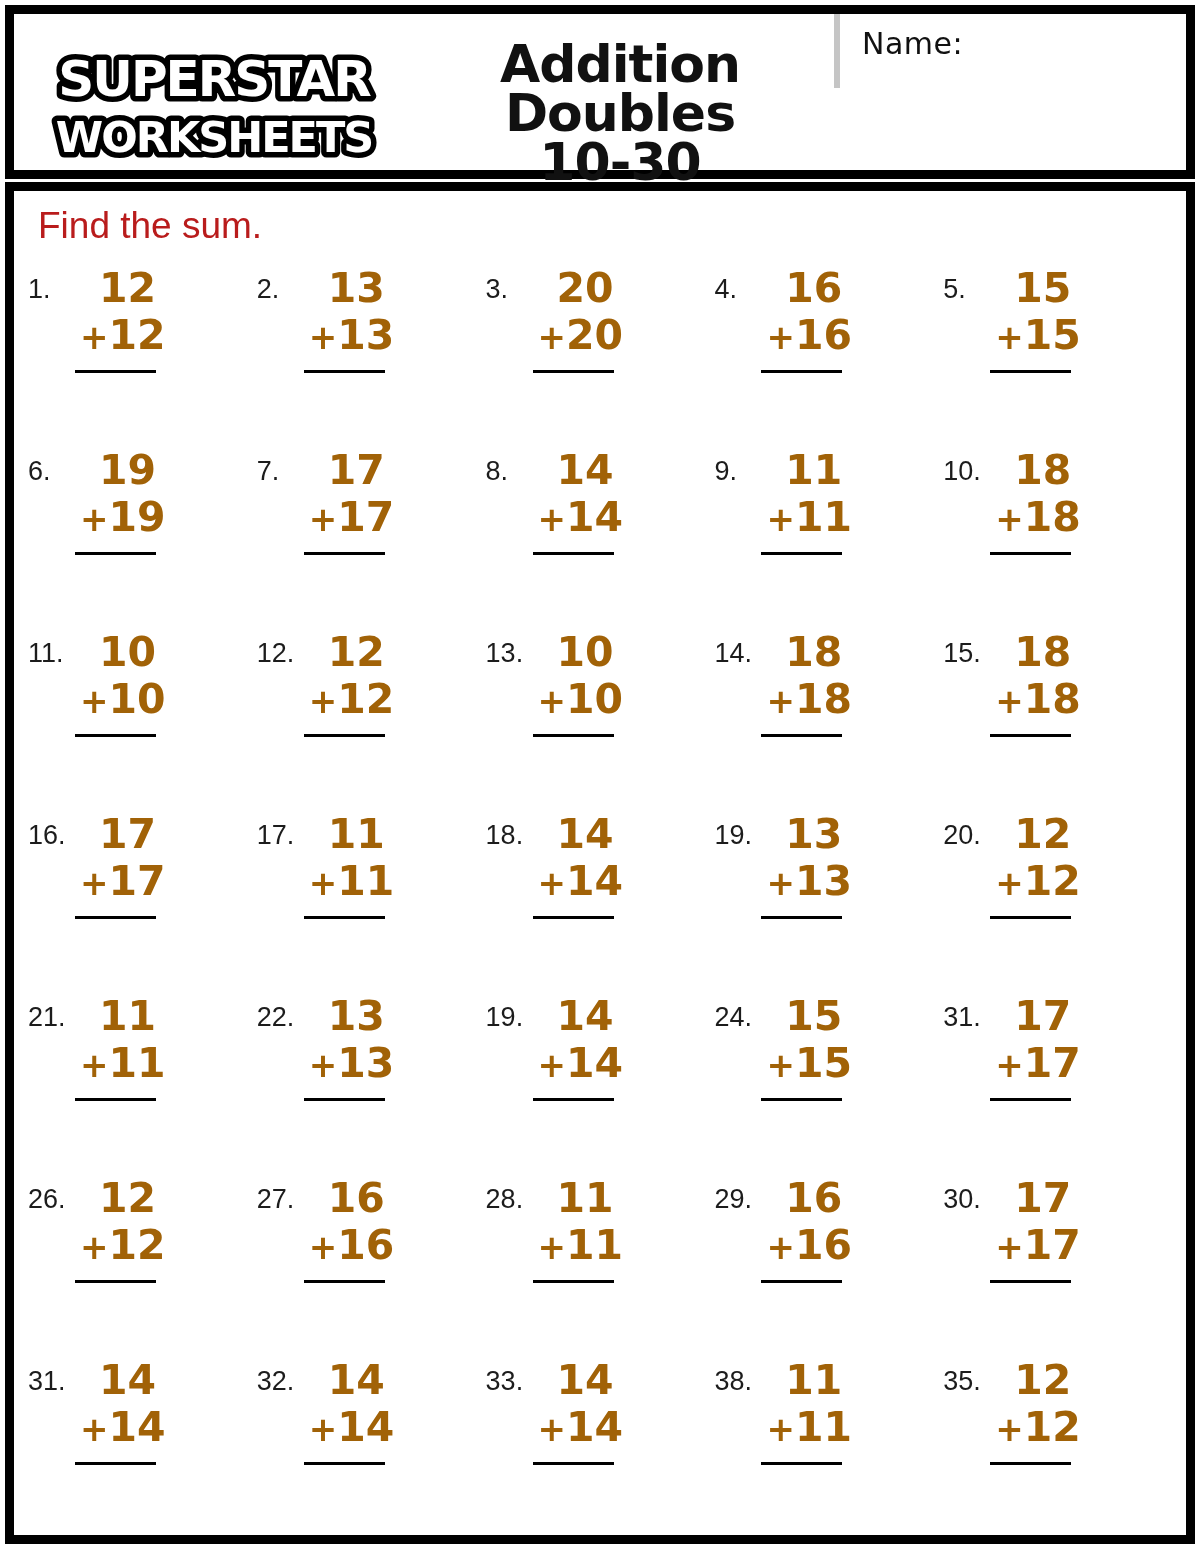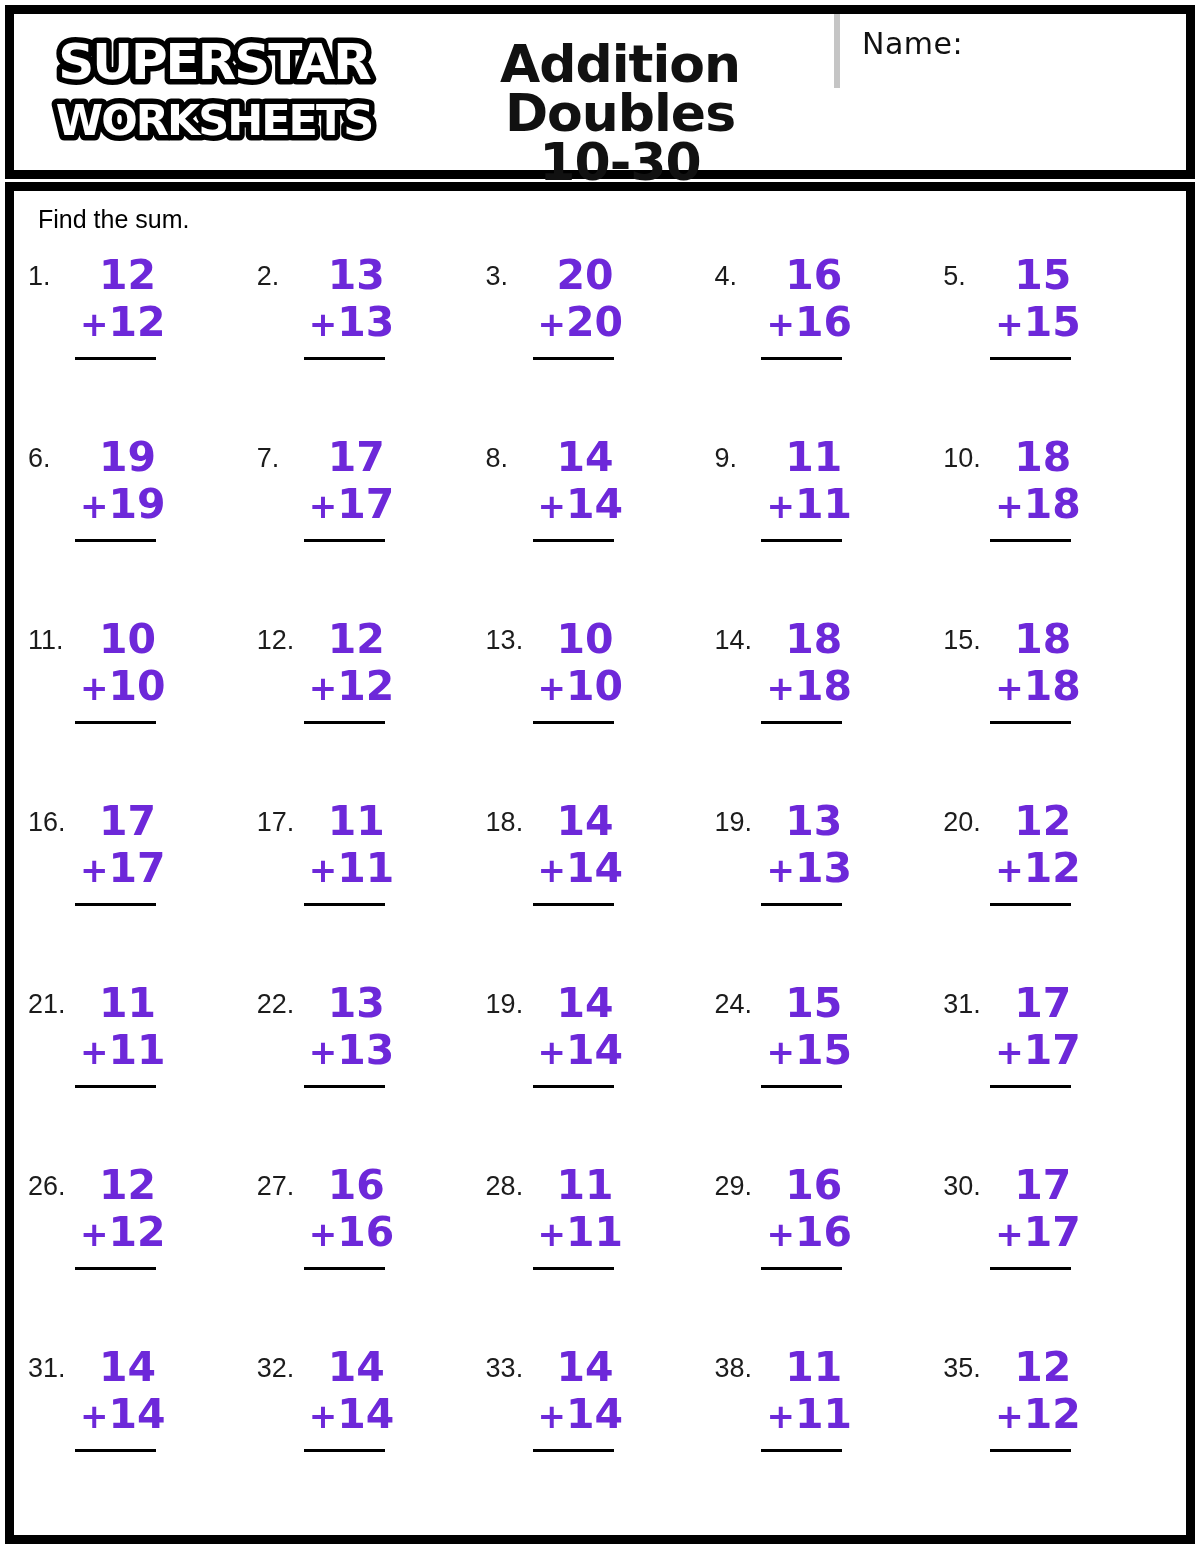--- a/index.html
+++ b/index.html
@@ -20,21 +20,21 @@
     box-sizing: border-box;
     height: 174px;
     border: 9px solid #000000;
     background: #ffffff;
     display: flex;
     margin-bottom: 3px;
   }
   .logo-wrap {
     width: 392px;
     box-sizing: border-box;
-    padding: 11px 0 0 18px;
+    padding: 28px 0 0 18px;
     flex: 0 0 auto;
   }
   .logo-svg { display: block; }
   .logo-svg text {
     font-family: "DejaVu Sans", sans-serif;
     font-weight: bold;
     fill: #ffffff;
     stroke: #000000;
     paint-order: stroke;
     stroke-linejoin: round;
@@ -69,23 +69,23 @@
   }
   
   .content-box {
     box-sizing: border-box;
     height: 1362px;
     border: 9px solid #000000;
     background: #ffffff;
     overflow: hidden;
   }
   .instructions {
-    font-size: 25px;
+    font-size: 37px;
     margin: 14px 0 0 24px;
-    color: #000000;
+    color: #b91c1c;
   }
   .grid {
     display: grid;
     grid-template-columns: repeat(5, 1fr);
     grid-auto-rows: 182px;
     padding: 18px 14px 0 14px;
   }
   .problem {
     display: flex;
     align-items: flex-start;
@@ -98,21 +98,21 @@
     padding-top: 9px;
   }
   .work {
     flex: 0 0 auto;
     width: 76px;
     margin-left: 6px;
     font-family: "DejaVu Sans", sans-serif;
     font-weight: bold;
     font-size: 41px;
     line-height: 47px;
-    color: #6d28d9;
+    color: #a16207;
   }
   .top-addend { text-align: right; }
   .bottom-row {
     display: flex;
     justify-content: space-between;
     align-items: baseline;
   }
   .plus { font-size: 34px; }
   .answer-line {
     border-top: 3px solid #000000;

